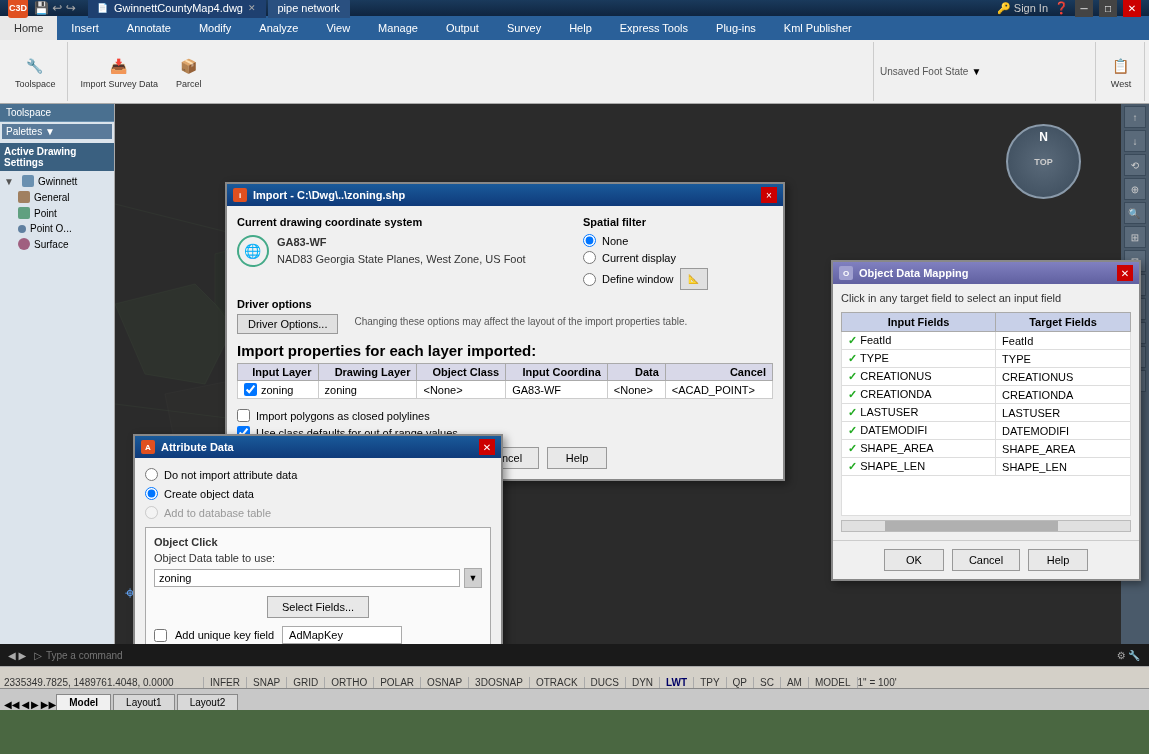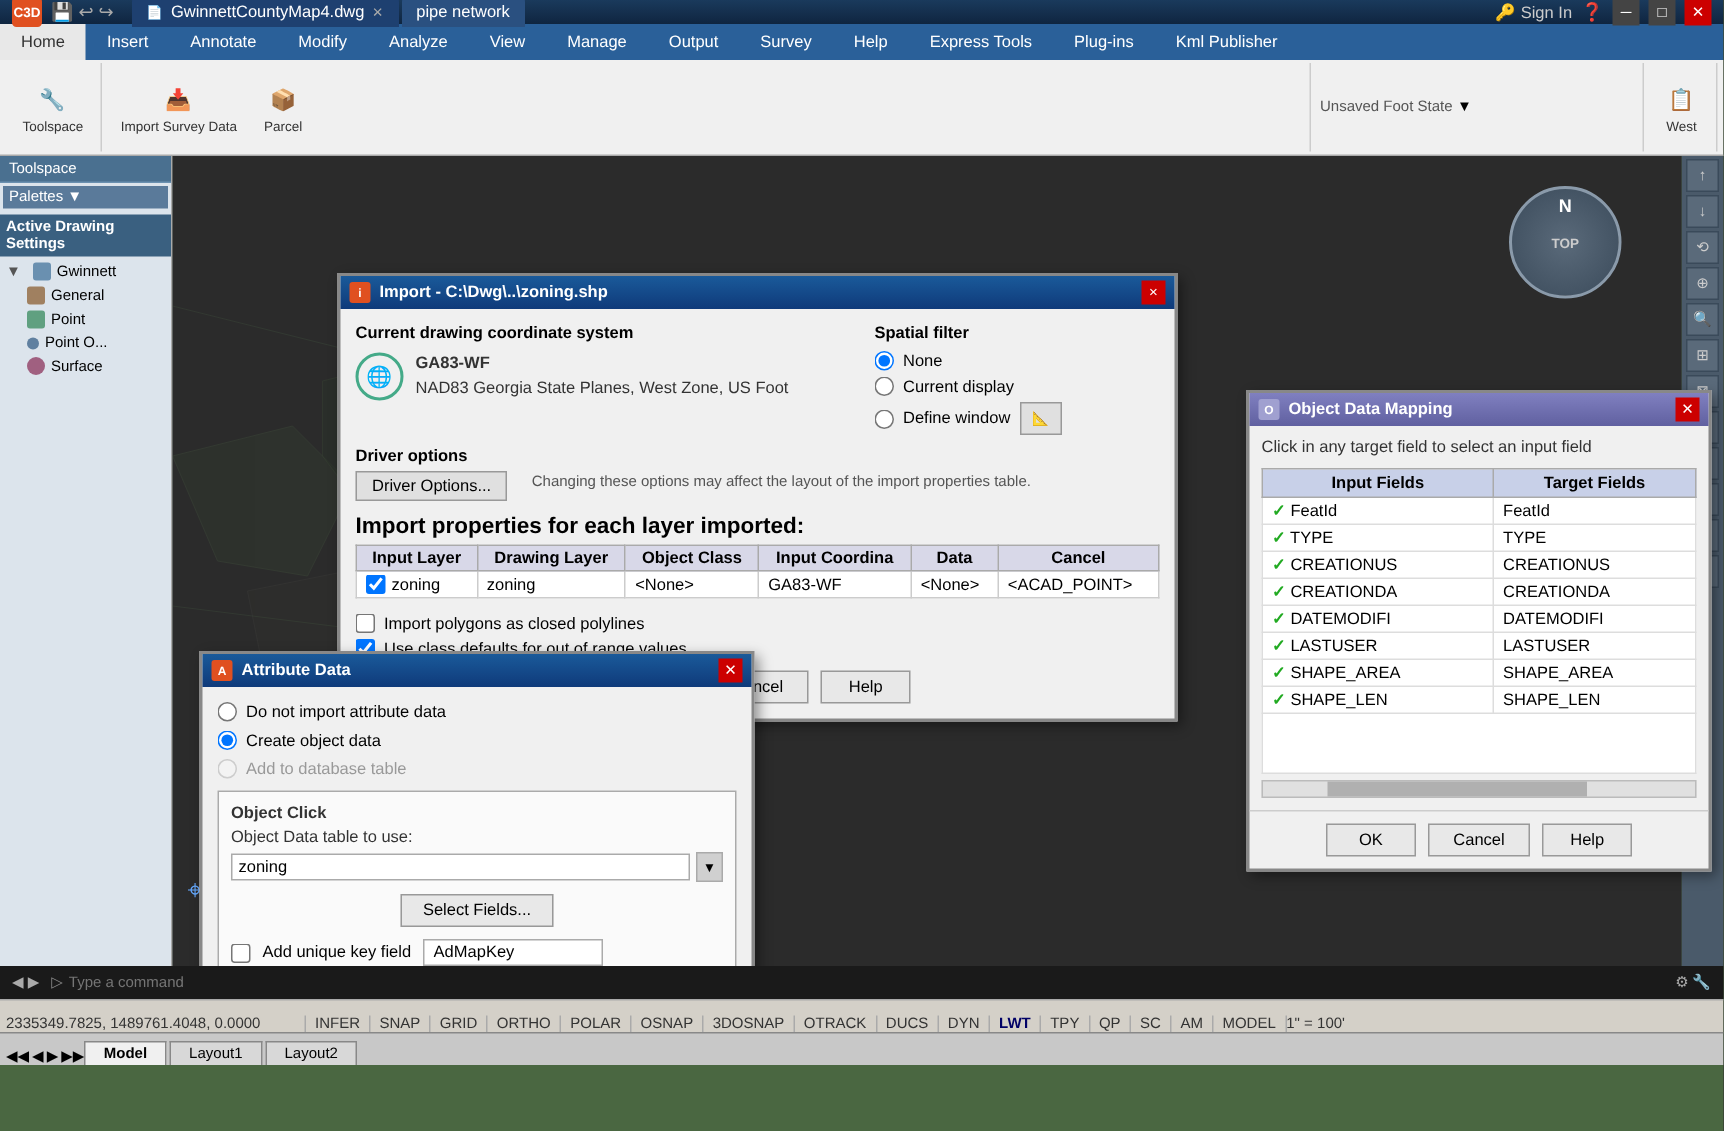--- a/index.html
+++ b/index.html
@@ -244,21 +244,21 @@
     .data-table {
       width: 100%;
       border-collapse: collapse;
       font-size: 11px;
       background: white;
     }
     .data-table th {
       background: #d8d8e8;
       border: 1px solid #aaa;
       padding: 2px 6px;
-      text-align: center;
+      text-align: right;
       font-weight: bold;
     }
     .data-table td {
       border: 1px solid #ccc;
       padding: 2px 6px;
     }
     .data-table tr:nth-child(even) td { background: #f4f4f8; }
 
     .checkbox-cell {
       display: flex; align-items: center; gap: 4px;
@@ -795,29 +795,29 @@
         <td>CREATIONUS</td>
       </tr>
           <tr>
         <td>
           <span class="checked">✓</span> CREATIONDA
         </td>
         <td>CREATIONDA</td>
       </tr>
           <tr>
         <td>
+          <span class="checked">✓</span> LASTUSER
+        </td>
+        <td>LASTUSER</td>
+      </tr>
+          <tr>
+        <td>
           <span class="checked">✓</span> DATEMODIFI
         </td>
         <td>DATEMODIFI</td>
-      </tr>
-          <tr>
-        <td>
-          <span class="checked">✓</span> LASTUSER
-        </td>
-        <td>LASTUSER</td>
       </tr>
           <tr>
         <td>
           <span class="checked">✓</span> SHAPE_AREA
         </td>
         <td>SHAPE_AREA</td>
       </tr>
           <tr>
         <td>
           <span class="checked">✓</span> SHAPE_LEN

